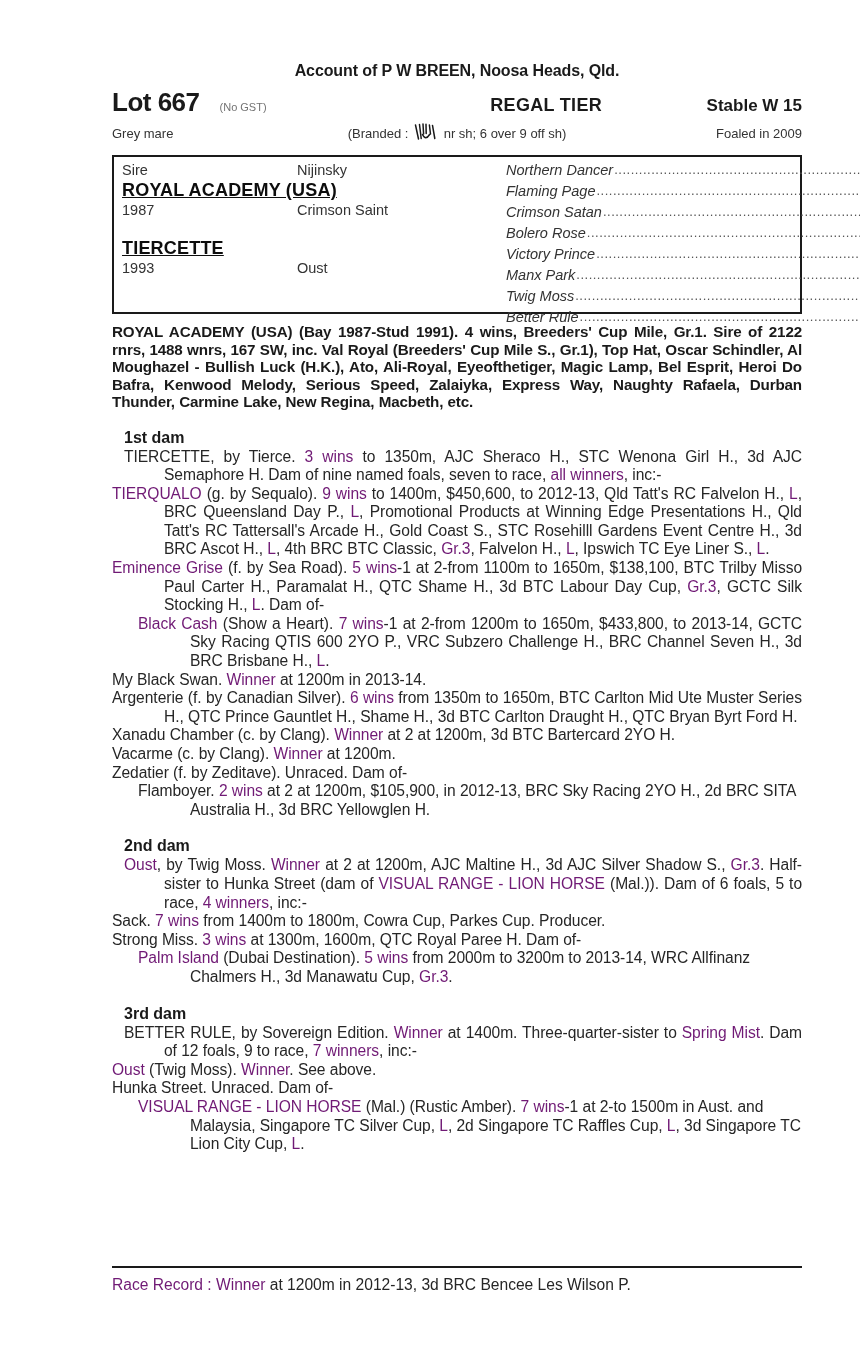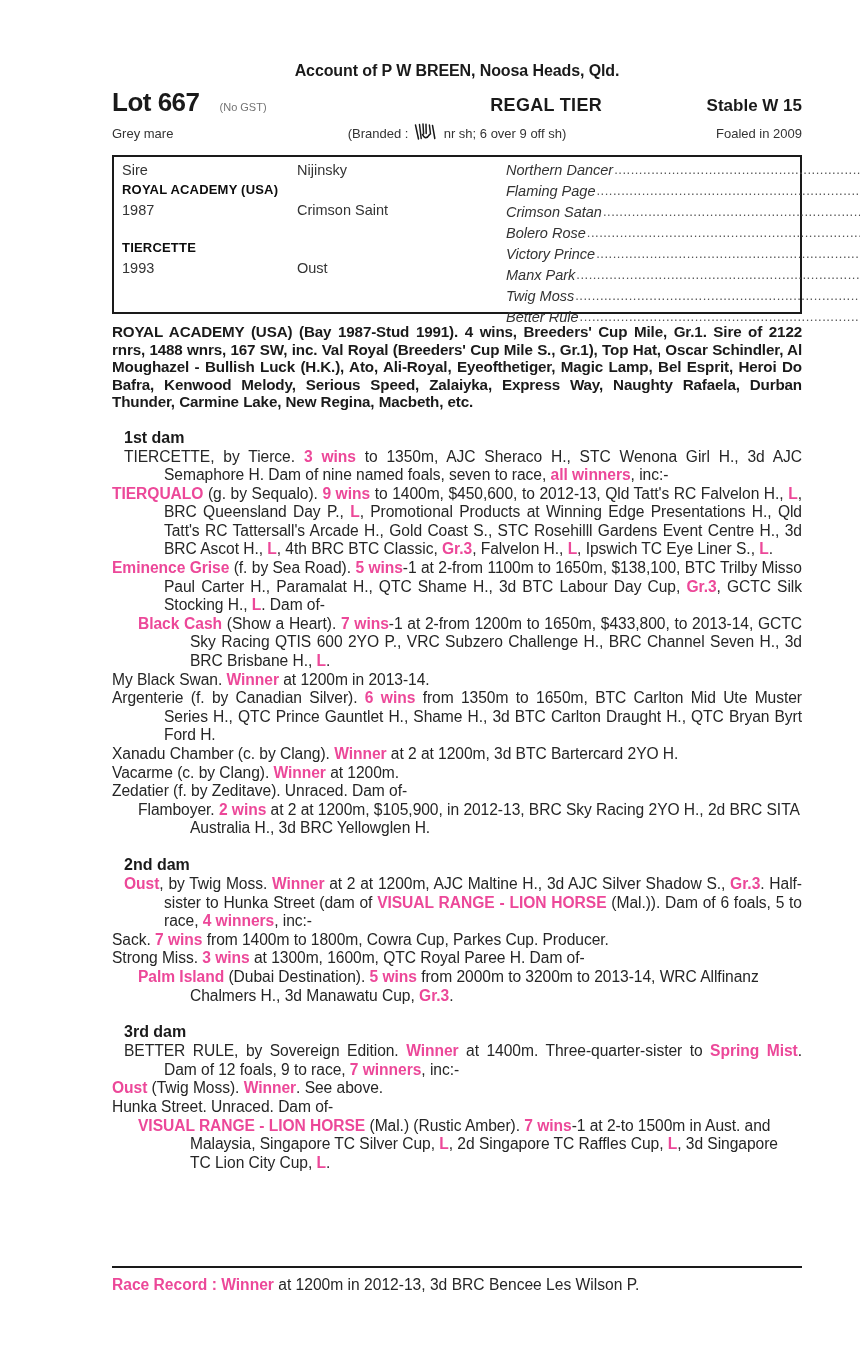--- a/index.html
+++ b/index.html
@@ -120,24 +120,25 @@
   .ped-block { position: relative; height: 78px; }
   .ped-row {
     display: flex;
     font-size: 14.5px;
     line-height: 20px;
     color: #333;
   }
   .ped-label { width: 175px; flex: 0 0 175px; }
   .ped-bold {
     font-weight: bold;
-    font-size: 13px;
+    font-size: 18px;
     line-height: 20px;
     letter-spacing: 0.2px;
     color: #0d0d0d;
+    text-decoration: underline;
   }
   .gp-row {
     display: flex;
     align-items: baseline;
     font-size: 14.5px;
     line-height: 20px;
     color: #333;
     white-space: nowrap;
     overflow: hidden;
   }
@@ -178,21 +179,21 @@
     text-align: justify;
     text-justify: inter-word;
     color: #262626;
     letter-spacing: -0.05px;
   }
   p.e:last-child { text-align: left; }
   .lvl1 { margin-left: 0px;   text-indent: 0px;  padding-left: 52px; }
   .lvl1  { padding-left: 52px; text-indent: -52px; }
   .lvl2  { padding-left: 78px; text-indent: -52px; }
   .lvl0  { padding-left: 52px; text-indent: -40px; }
-  b { font-weight: bold; color: #ec4899; }
+  b { font-weight: normal; color: #701a75; }
 
   
   .race-record {
     position: absolute;
     left: 112px;
     top: 1266px;
     width: 690px;
     border-top: 2px solid #1a1a1a;
     padding-top: 7px;
     font-size: 15.6px;

